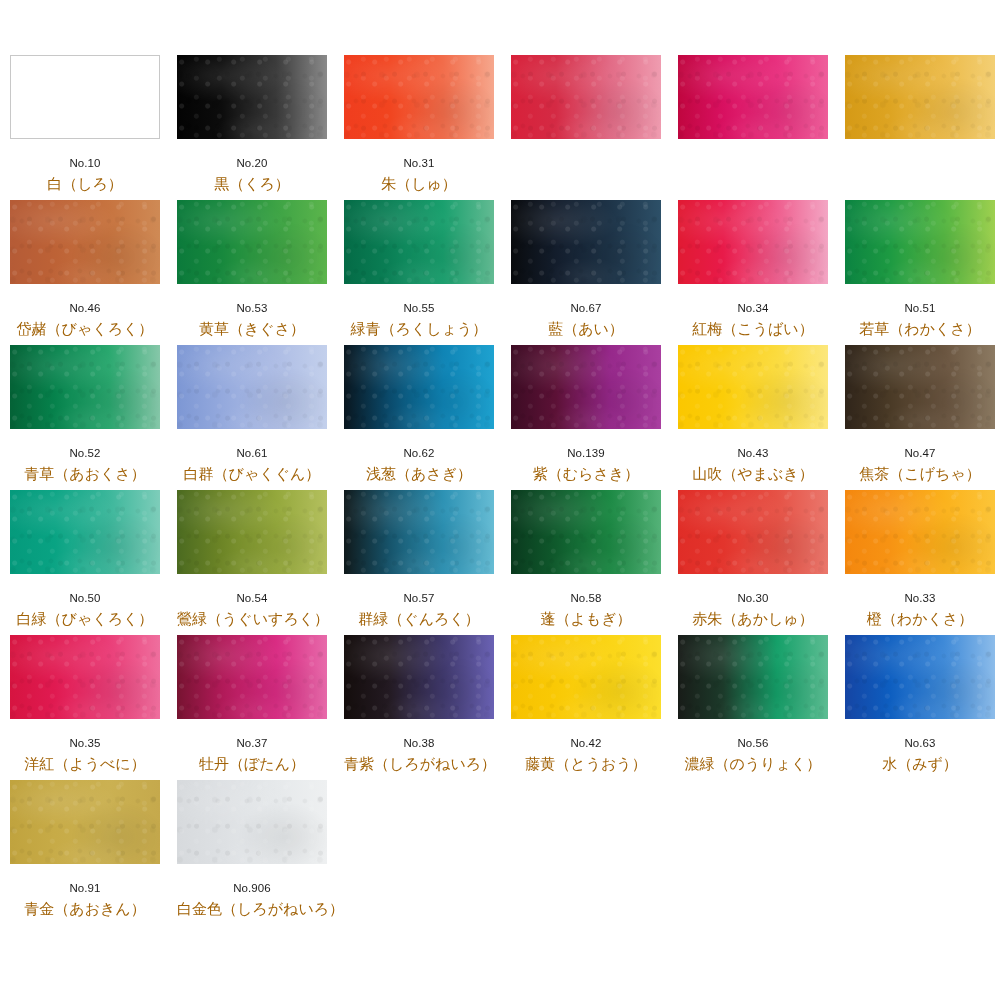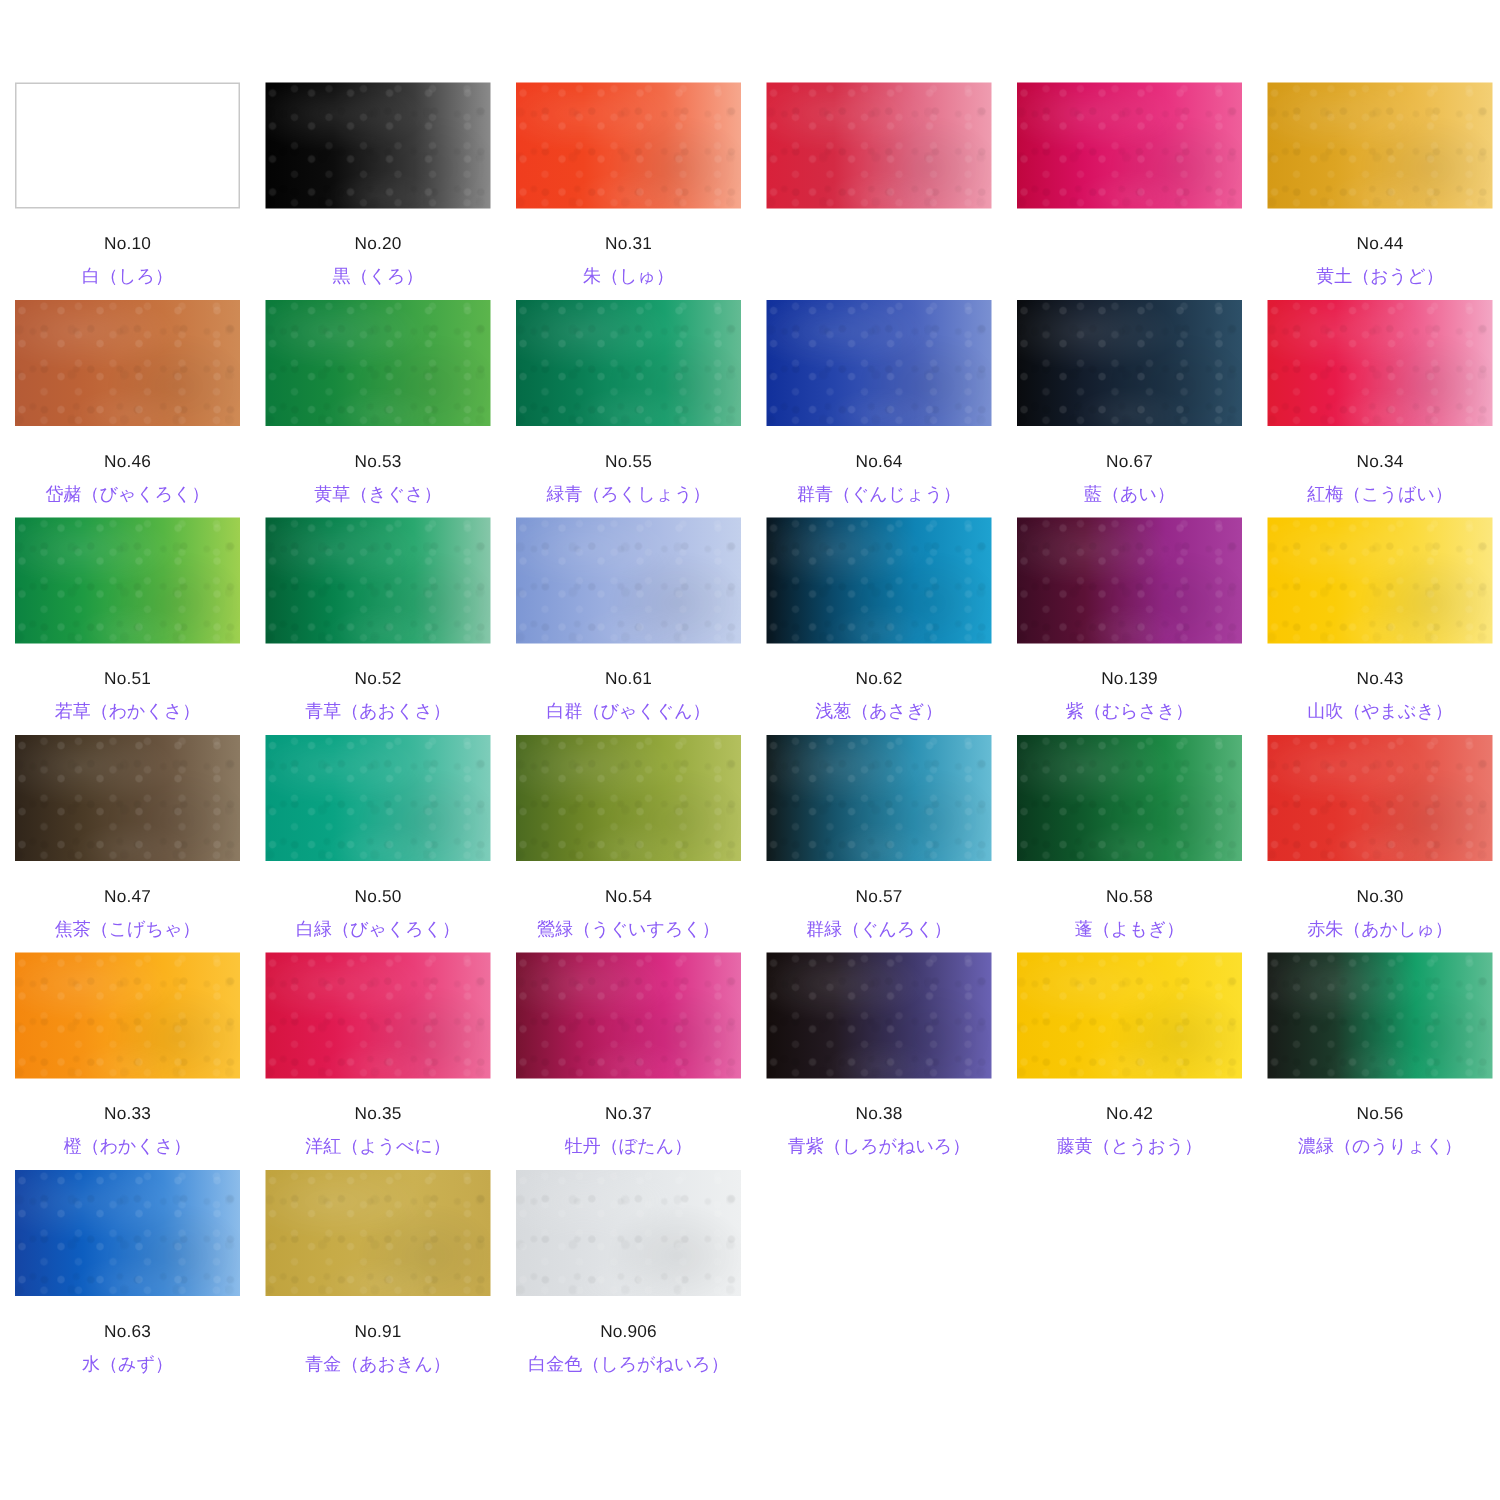--- a/index.html
+++ b/index.html
@@ -87,23 +87,23 @@
 
   .swatch-code {
     font-size: 11.5px;
     line-height: 18px;
     letter-spacing: .1px;
     color: #1c1c1c;
     white-space: nowrap;
   }
 
   .swatch-name {
-    font-size: 12px;
+    font-size: 15px;
     line-height: 22px;
-    color: #8b5cf6;
+    color: #a16207;
     white-space: nowrap;
     margin-top: 1px;
   }
 </style>
 </head>
 <body>
 
 <div id="chart">
   <div class="swatch-grid" id="swatch-grid">
       <div class="swatch-cell">
@@ -143,24 +143,20 @@
         <div class="swatch-chip" style="background: linear-gradient(90deg, rgb(192, 6, 63) 0%, rgb(216, 16, 96) 30%, rgb(232, 49, 127) 66%, rgb(239, 95, 155) 100%);">
           <div class="mottle"></div>
           <div class="grain"></div>
         </div>
       </div>
       <div class="swatch-cell">
         <div class="swatch-chip" style="background: linear-gradient(90deg, rgb(213, 154, 22) 0%, rgb(221, 164, 34) 30%, rgb(236, 187, 74) 66%, rgb(243, 207, 116) 100%);">
           <div class="mottle"></div>
           <div class="grain"></div>
         </div>
-        <div class="swatch-labels">
-          <div class="swatch-code">No.44</div>
-          <div class="swatch-name">黄土（おうど）</div>
-        </div>
       </div>
       <div class="swatch-cell">
         <div class="swatch-chip" style="background: linear-gradient(90deg, rgb(181, 91, 54) 0%, rgb(189, 98, 54) 30%, rgb(199, 116, 64) 66%, rgb(207, 138, 85) 100%);">
           <div class="mottle"></div>
           <div class="grain"></div>
         </div>
         <div class="swatch-labels">
           <div class="swatch-code">No.46</div>
           <div class="swatch-name">岱赭（びゃくろく）</div>
         </div>
@@ -179,30 +175,20 @@
         <div class="swatch-chip" style="background: linear-gradient(90deg, rgb(4, 107, 70) 0%, rgb(10, 127, 85) 30%, rgb(26, 160, 110) 66%, rgb(99, 187, 147) 100%);">
           <div class="mottle"></div>
           <div class="grain"></div>
         </div>
         <div class="swatch-labels">
           <div class="swatch-code">No.55</div>
           <div class="swatch-name">緑青（ろくしょう）</div>
         </div>
       </div>
       <div class="swatch-cell">
-        <div class="swatch-chip" style="background: linear-gradient(90deg, rgb(17, 48, 155) 0%, rgb(37, 68, 171) 30%, rgb(74, 99, 189) 66%, rgb(122, 144, 210) 100%);">
-          <div class="mottle"></div>
-          <div class="grain"></div>
-        </div>
-        <div class="swatch-labels">
-          <div class="swatch-code">No.64</div>
-          <div class="swatch-name">群青（ぐんじょう）</div>
-        </div>
-      </div>
-      <div class="swatch-cell">
         <div class="swatch-chip" style="background: linear-gradient(90deg, rgb(9, 11, 14) 0%, rgb(19, 29, 44) 30%, rgb(30, 52, 72) 66%, rgb(45, 80, 104) 100%);">
           <div class="mottle"></div>
           <div class="grain"></div>
         </div>
         <div class="swatch-labels">
           <div class="swatch-code">No.67</div>
           <div class="swatch-name">藍（あい）</div>
         </div>
       </div>
       <div class="swatch-cell">

